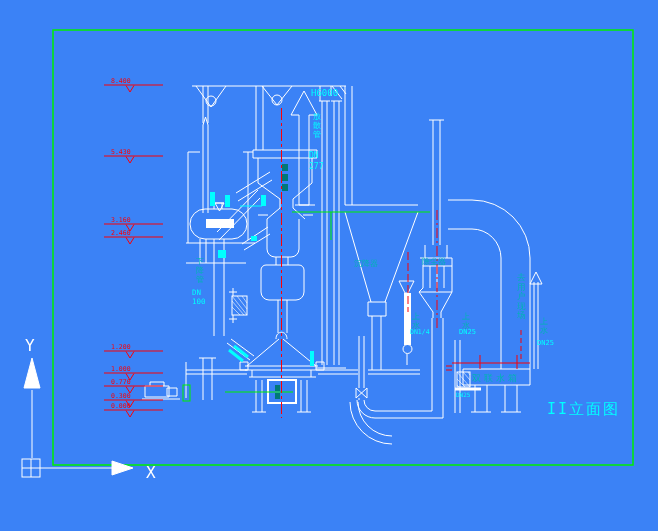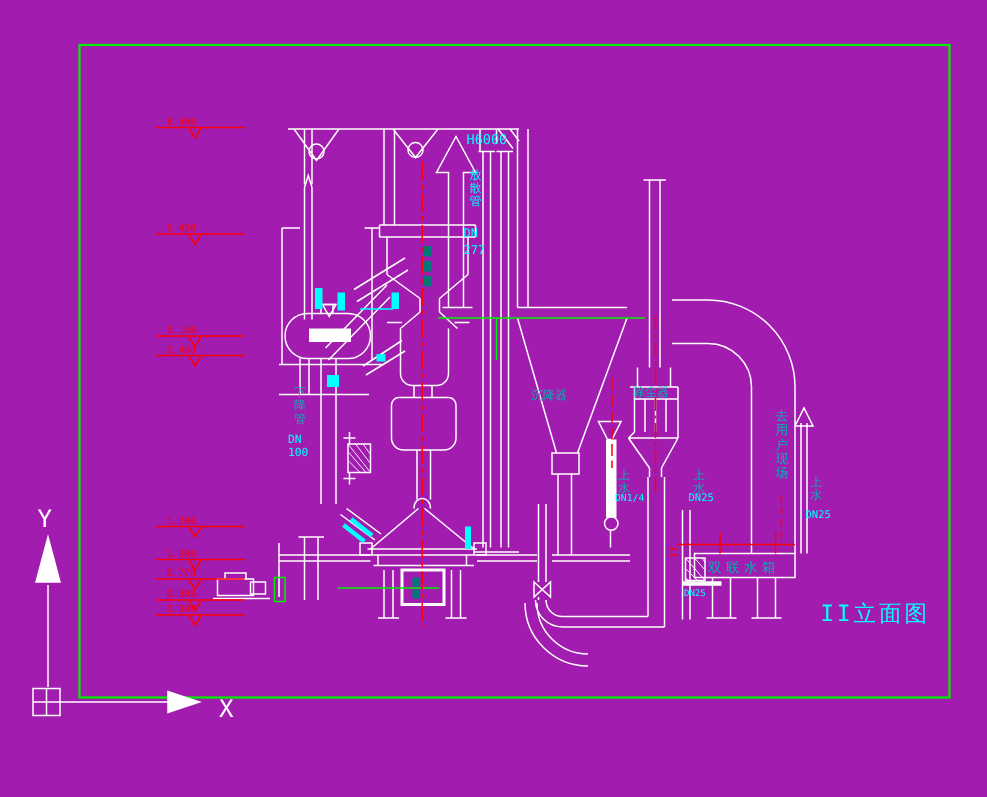--- a/index.html
+++ b/index.html
@@ -1,16 +1,16 @@
 <!DOCTYPE html>
 <html><head>
 <meta charset="utf-8">
 <style>
   html,body{margin:0;padding:0;background:#000;}
-  .stage{position:relative;width:658px;height:531px;background:#a21caf;overflow:hidden;
+  .stage{position:relative;width:658px;height:531px;background:#3b82f6;overflow:hidden;
          font-family:"DejaVu Sans Mono","Liberation Mono",monospace;text-align:right;}
   svg text{font-family:"DejaVu Sans Mono","Liberation Mono",monospace;}
 </style>
 </head>
 <body>
 
 <div class="stage">
 <svg id="cad" width="658" height="531" viewBox="0 0 658 531" xmlns="http://www.w3.org/2000/svg">
 
   <rect x="53" y="30" width="580" height="435" fill="none" stroke="#00ef00" stroke-width="1.5"></rect>

